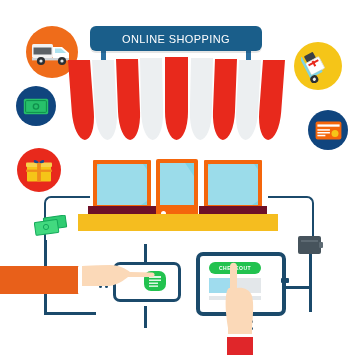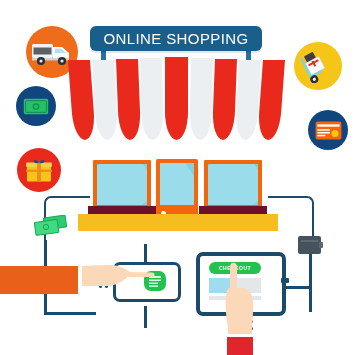--- a/index.html
+++ b/index.html
@@ -5,21 +5,21 @@
   html,body{margin:0;padding:0;background:#ffffff;}
   body{width:355px;height:355px;overflow:hidden;
        font-family:"Liberation Sans","DejaVu Sans",sans-serif;}
   #scene{position:relative;width:355px;height:355px;background:#ffffff;}
   .abs{position:absolute;}
 
   
   .banner-board{background:#1a5e8a;border-radius:6px;display:flex;
         align-items:center;justify-content:center;
         box-shadow:0 2px 0 rgba(0,0,0,.10);}
-  .banner-text{color:#ffffff;font-size:15px;letter-spacing:.4px;
+  .banner-text{color:#ffffff;font-size:11px;letter-spacing:.4px;
         font-weight:400;white-space:nowrap;}
   .banner-leg{background:#2a6fa0;}
 
   
   .awn{border-bottom-left-radius:50% 28px;border-bottom-right-radius:50% 28px;}
   .awn-red{background:#e8291c;}
   .awn-white{background:#eceff1;}
 
   
   .win-frame{background:#f4660c;border-radius:1px;}

